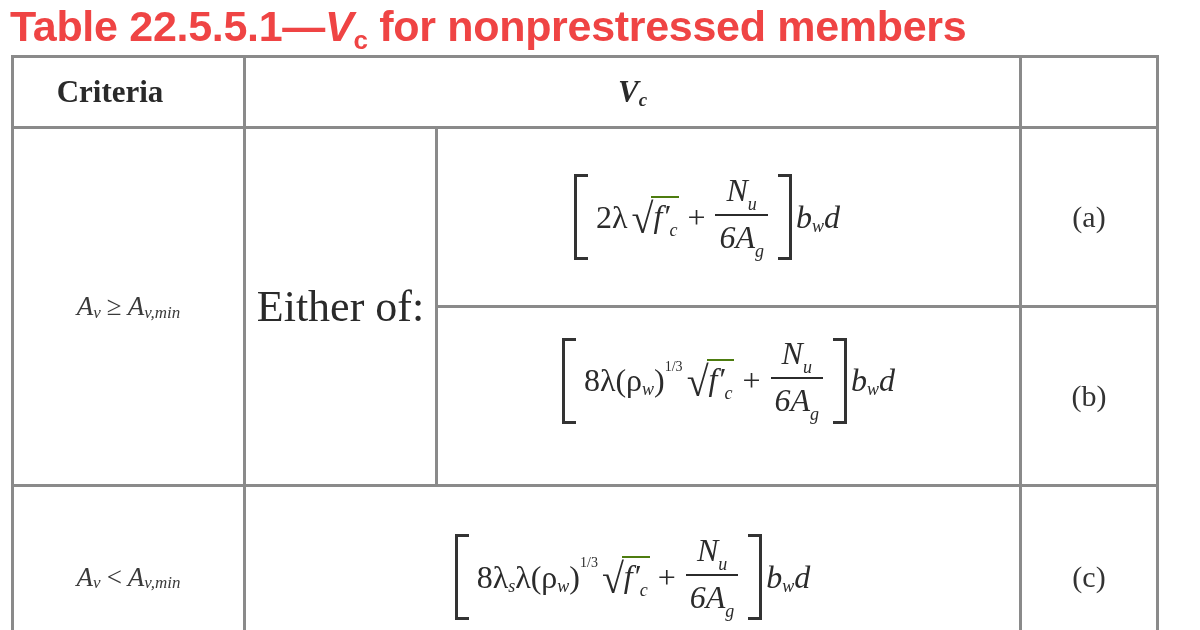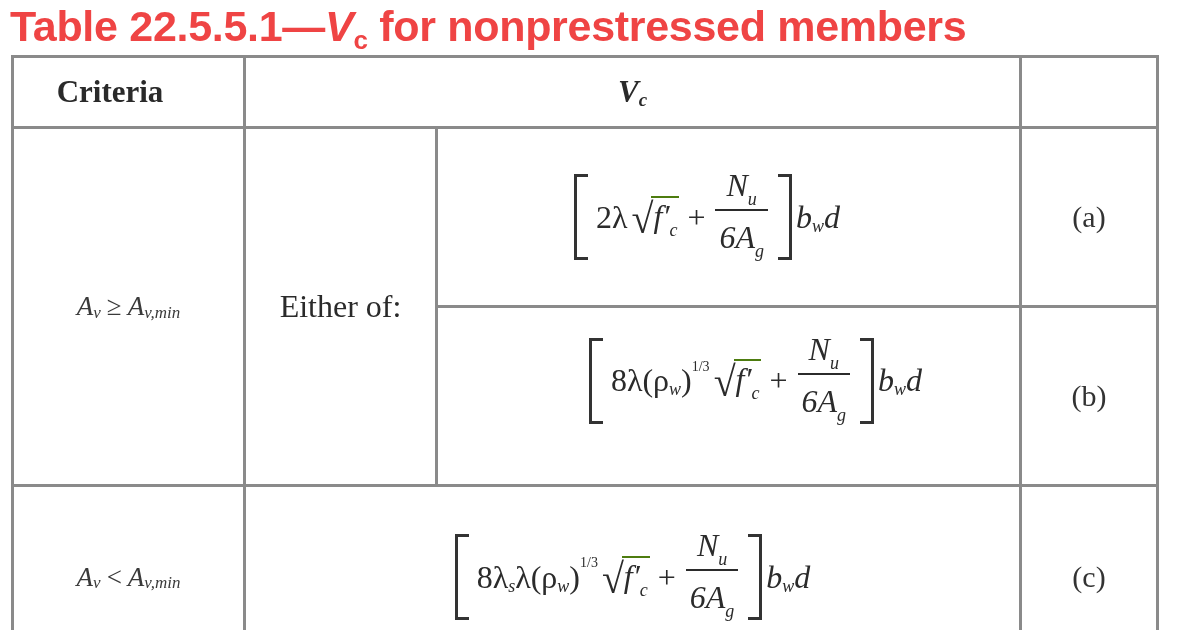--- a/index.html
+++ b/index.html
@@ -60,21 +60,21 @@
 
     .crit {
       font-style: italic;
       font-size: 27px;
       color: #3a3a3a;
     }
     .crit .sub { font-size: 17px; position: relative; top: 6px; }
     .crit .op { font-style: normal; margin: 0 6px; }
 
     .either {
-      font-size: 32px;
+      font-size: 44px;
       color: #2a2a2a;
     }
     .label {
       font-size: 30px;
       color: #333333;
     }
 
     
     .formula {
       display: flex;
@@ -113,21 +113,21 @@
     }
     .plus { margin: 0 8px; }
     .frac {
       display: inline-flex;
       flex-direction: column;
       align-items: center;
       margin: 0 2px;
     }
     .frac .num { line-height: 38px; padding: 0 4px; }
     .frac .den {
-      line-height: 52px;
+      line-height: 43px;
       border-top: 2px solid #2b2b2b;
       padding: 0 4px;
     }
   </style>
 </head>
 <body>
 
 <div class="title">
   <span>Table 22.5.5.1—</span><span class="vc-v">V</span><span class="vc-sub">c</span><span> for nonprestressed members</span>
 </div>
@@ -183,21 +183,21 @@
       <div class="bracket r"></div>
       <span class="it">b</span>
         <span class="sm-sub">w</span>
         <span class="it">d</span>
     </div>
   </div>
   <div class="cell label" style="left:1022px; top:129px; width:134px; height:176px;">
     <span>(a)</span>
   </div>
 
-  <div class="cell" style="left:438px; top:308px; width:581px; height:145px;margin-left:27px;">
+  <div class="cell" style="left:438px; top:308px; width:581px; height:145px;">
     <div class="formula">
       <div class="bracket l"></div>
       <span>8λ(ρ</span>
         <span class="sm-sub">w</span>
         <span>)</span>
         <span class="sm-sup">1/3</span>
       <span class="sqrt">
         <span class="rad">√</span>
         <span class="under"><span class="it">f</span><span class="it">′</span><span class="sm-sub">c</span></span>
       </span>

